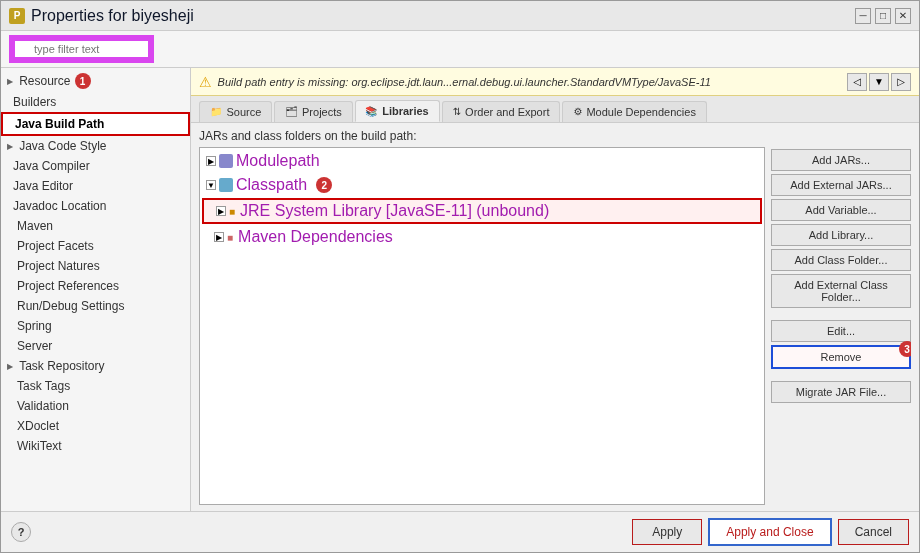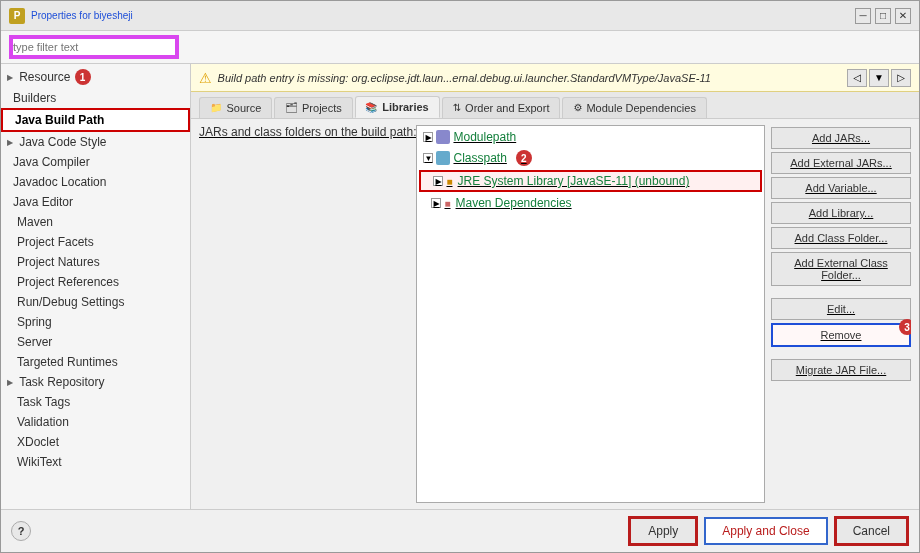--- a/index.html
+++ b/index.html
@@ -43,22 +43,22 @@
       background: #c0a020;
       border-radius: 2px;
       display: flex;
       align-items: center;
       justify-content: center;
       color: white;
       font-size: 10px;
       font-weight: bold;
     }
     .titlebar-title {
-      font-size: 10px;
-      color: #1d4ed8;
+      font-size: 16px;
+      color: #0f172a;
     }
     .titlebar-controls {
       display: flex;
       gap: 4px;
     }
     .titlebar-btn {
       width: 16px;
       height: 16px;
       border: 1px solid #999;
       background: #e8e8e8;
@@ -68,23 +68,23 @@
       justify-content: center;
       font-size: 10px;
       color: #333;
     }
     .search-bar {
       padding: 4px 8px;
       border-bottom: 1px solid #ccc;
       background: #f5f5f5;
     }
     .search-input {
-      width: 170px;
-      padding: 2px 0;
-      border: 4px solid #d946ef;
+      width: 145px;
+      padding: 2px 19px;
+      border: 6px solid #d946ef;
       font-size: 11px;
       color: #999;
       background: white;
     }
     .main-content {
       display: flex;
       flex: 1;
       overflow: hidden;
     }
     .sidebar {
@@ -188,23 +188,22 @@
       border-bottom: 1px solid #f0f0f0;
       font-weight: bold;
     }
     .tab-icon {
       font-size: 10px;
     }
     .build-path-content {
       flex: 1;
       padding: 6px 8px;
       display: flex;
-      flex-direction: row;
+      flex-direction: column;
       overflow: hidden;
-      text-decoration: underline;
     }
     .build-path-label {
       font-size: 12px;
       color: #333;
       margin-bottom: 4px;
     }
     .build-path-area {
       display: flex;
       flex: 1;
       gap: 6px;
@@ -234,22 +233,22 @@
       height: 10px;
       border: 1px solid #999;
       display: flex;
       align-items: center;
       justify-content: center;
       font-size: 8px;
       background: white;
       flex-shrink: 0;
     }
     .tree-label {
-      font-size: 12px;
-      color: #15803d;
+      font-size: 16px;
+      color: #a21caf;
     }
     .tree-indent-1 { padding-left: 12px; }
     .buttons-panel {
       width: 140px;
       display: flex;
       flex-direction: column;
       gap: 3px;
       padding-top: 2px;
     }
     .action-btn {
@@ -277,21 +276,21 @@
       border-top: 1px solid #ccc;
       background: #f0f0f0;
       padding: 6px 10px;
       display: flex;
       justify-content: flex-end;
       align-items: center;
       gap: 6px;
     }
     .footer-btn {
       padding: 5px 16px;
-      border: 3px solid #b91c1c;
+      border: 1px solid #b91c1c;
       background: #e8e8e8;
       cursor: pointer;
       font-size: 12px;
       color: #333;
       min-width: 70px;
       text-align: center;
     }
     .footer-btn.primary {
       background: white;
       border: 2px solid #3366cc;
@@ -375,48 +374,45 @@
         <span>Java Build Path</span>
       </div>
       <div class="sidebar-item tree-indent-1 with-arrow">
         <span class="arrow">▶</span>
         <span>Java Code Style</span>
       </div>
       <div class="sidebar-item tree-indent-1">
         <span>Java Compiler</span>
       </div>
       <div class="sidebar-item tree-indent-1">
+        <span>Java Editor</span>
+      </div>
+      <div class="sidebar-item tree-indent-1">
         <span>Javadoc Location</span>
       </div>
-      <div class="sidebar-item tree-indent-1">
-        <span>Java Editor</span>
-      </div>
       <div class="sidebar-item">
         <span>Maven</span>
       </div>
       <div class="sidebar-item">
         <span>Project Facets</span>
       </div>
       <div class="sidebar-item">
         <span>Project Natures</span>
       </div>
       <div class="sidebar-item">
         <span>Project References</span>
       </div>
       <div class="sidebar-item">
         <span>Run/Debug Settings</span>
       </div>
       <div class="sidebar-item">
         <span>Spring</span>
       </div>
       <div class="sidebar-item">
         <span>Server</span>
-      </div>
-      <div class="sidebar-item">
-        <span>Targeted Runtimes</span>
       </div>
       <div class="sidebar-item with-arrow">
         <span class="arrow">▶</span>
         <span>Task Repository</span>
       </div>
       <div class="sidebar-item">
         <span>Task Tags</span>
       </div>
       <div class="sidebar-item">
         <span>Validation</span>

